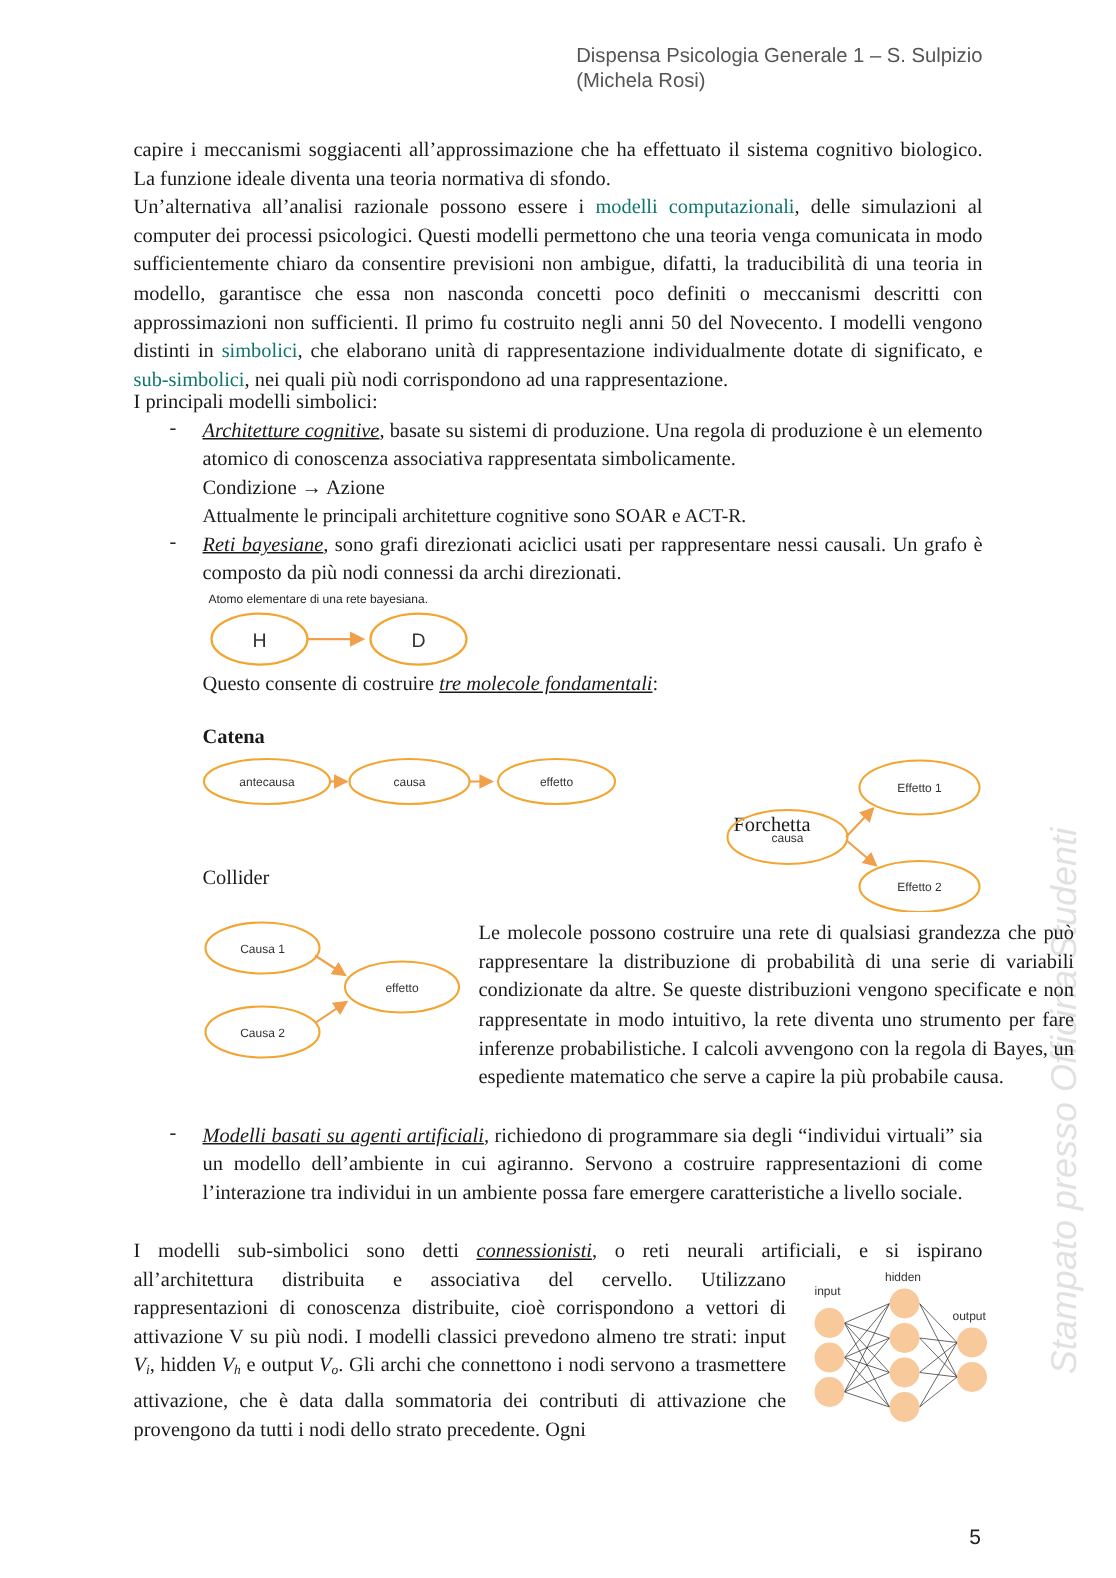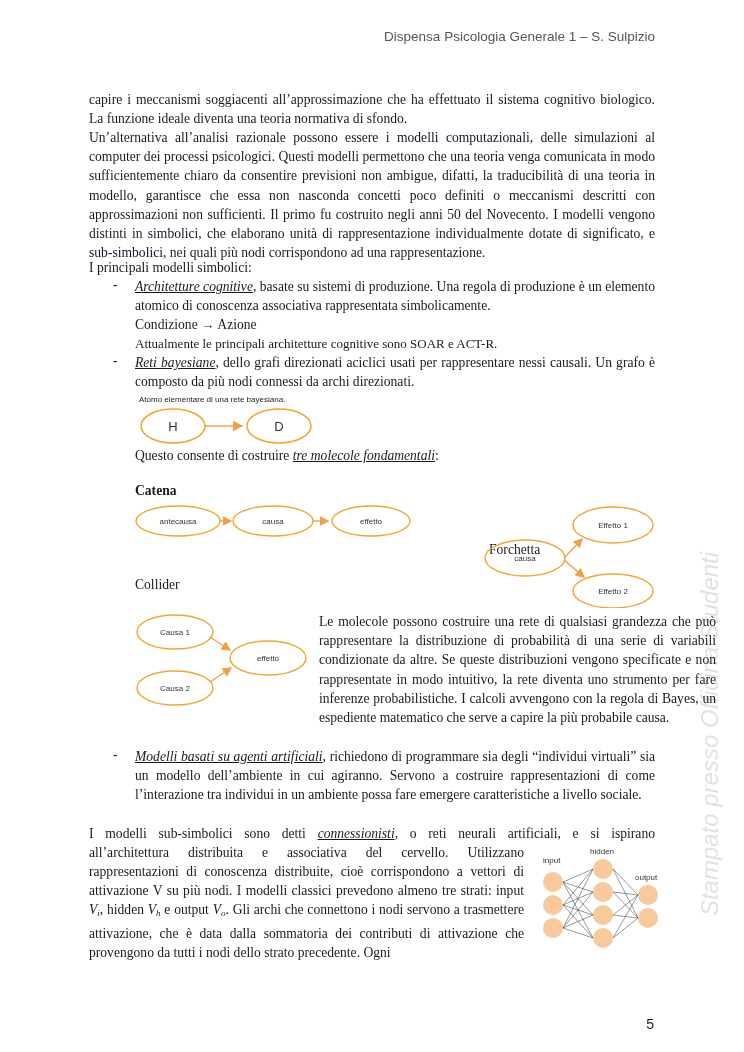--- a/index.html
+++ b/index.html
@@ -1,53 +1,54 @@
 <!DOCTYPE html>
 <html><head>
 <meta charset="utf-8">
 <style>
   html, body { margin:0; padding:0; background:#fff; }
   body { width:744px; height:1052px; position:relative; overflow:hidden; font-family:"DejaVu Serif", serif; color:#1a1a1a; }
   .hdr { position:absolute; right:89px; top:28px; text-align:left; font-family:"Liberation Sans", sans-serif; font-size:13.5px; color:#555; line-height:17px; }
   .txt { position:absolute; font-family:"Liberation Serif", serif; font-size:13.6px; line-height:19.2px; color:#1a1a1a; }
   .just { text-align:justify; text-align-last:left; }
   .jl { text-align:justify; text-align-last:justify; }
-  .orange { color:#0f172a; }
+  .orange { color:#0f766e; }
   .ul { text-decoration:underline; font-style:italic;margin-top:23px; }
   .dash { position:absolute; left:113px; font-family:"Liberation Serif", serif; font-size:13.6px; }
   .caption { position:absolute; font-family:"Liberation Sans", sans-serif; font-size:8px; color:#222; }
   .lbl { position:absolute; font-family:"Liberation Serif", serif; font-size:13.6px; }
   svg text { font-family:"Liberation Sans", sans-serif; fill:#333; }
   .pagenum { position:absolute; right:90px; top:1016px; font-family:"Liberation Sans", sans-serif; font-size:14px; color:#222; }
   .wm { position:absolute; left:500px; top:720px; transform:rotate(-90deg); transform-origin:center; font-family:"Liberation Sans", sans-serif; font-style:italic; font-size:24px; color:rgba(170,170,170,0.35); white-space:nowrap; width:420px; text-align:center; }
   .sub { font-size:9px; vertical-align:-2px; font-style:italic; }
   .it { font-style:italic; }
 </style>
 </head>
 <body>
 
 <div class="hdr">
   <div>Dispensa Psicologia Generale 1 – S. Sulpizio</div>
+  <div>(Michela Rosi)</div>
 </div>
 
 <div class="wm">Stampato presso Officina Studenti</div>
 
 <div class="txt just" style="left:89px; top:90px; width:566px;">capire i meccanismi soggiacenti all’approssimazione che ha effettuato il sistema cognitivo biologico. La funzione ideale diventa una teoria normativa di sfondo.</div>
 
 <div class="txt just" style="left:89px; top:128px; width:566px;"><span>Un’alternativa all’analisi razionale possono essere i </span><span class="orange">modelli computazionali</span><span>, delle simulazioni al computer dei processi psicologici. Questi modelli permettono che una teoria venga comunicata in modo sufficientemente chiaro da consentire previsioni non ambigue, difatti, la traducibilità di una teoria in modello, garantisce che essa non nasconda concetti poco definiti o meccanismi descritti con approssimazioni non sufficienti. Il primo fu costruito negli anni 50 del Novecento. I modelli vengono distinti in </span><span class="orange">simbolici</span><span>, che elaborano unità di rappresentazione individualmente dotate di significato, e </span><span class="orange">sub-simbolici</span><span>, nei quali più nodi corrispondono ad una rappresentazione.</span></div>
 
 <div class="txt" style="left:89px; top:258px;">I principali modelli simbolici:</div>
 
 <div class="dash" style="top:277px;">-</div>
 <div class="txt just" style="left:135px; top:277px; width:520px;"><span class="ul">Architetture cognitive</span><span>, basate su sistemi di produzione. Una regola di produzione è un elemento atomico di conoscenza associativa rappresentata simbolicamente.</span></div>
 <div class="txt" style="left:135px; top:315px;">Condizione → Azione</div>
 <div class="txt" style="left:135px; top:334px; font-size:13px;">Attualmente le principali architetture cognitive sono SOAR e ACT-R.</div>
 
 <div class="dash" style="top:353px;">-</div>
-<div class="txt just" style="left:135px; top:353px; width:520px;"><span class="ul">Reti bayesiane</span><span>, dello grafi direzionati aciclici usati per rappresentare nessi causali. Un grafo è composto da più nodi connessi da archi direzionati.</span></div>
+<div class="txt just" style="left:135px; top:353px; width:520px;"><span class="ul">Reti bayesiane</span><span>, sono grafi direzionati aciclici usati per rappresentare nessi causali. Un grafo è composto da più nodi connessi da archi direzionati.</span></div>
 
 <div class="caption" style="left:139px; top:395px;">Atomo elementare di una rete bayesiana.</div>
 <svg style="position:absolute; left:130px; top:405px;" width="200" height="42">
   <defs>
     <marker id="arr" markerWidth="7" markerHeight="7" refX="6" refY="3.5" orient="auto">
       <path d="M0,0 L7,3.5 L0,7 z" fill="#F0A04B"></path>
     </marker>
   </defs>
   <ellipse cx="43" cy="21" rx="32" ry="17" fill="none" stroke="#F2A531" stroke-width="1.5"></ellipse>
   <text x="43" y="26" text-anchor="middle" font-size="13">H</text>

